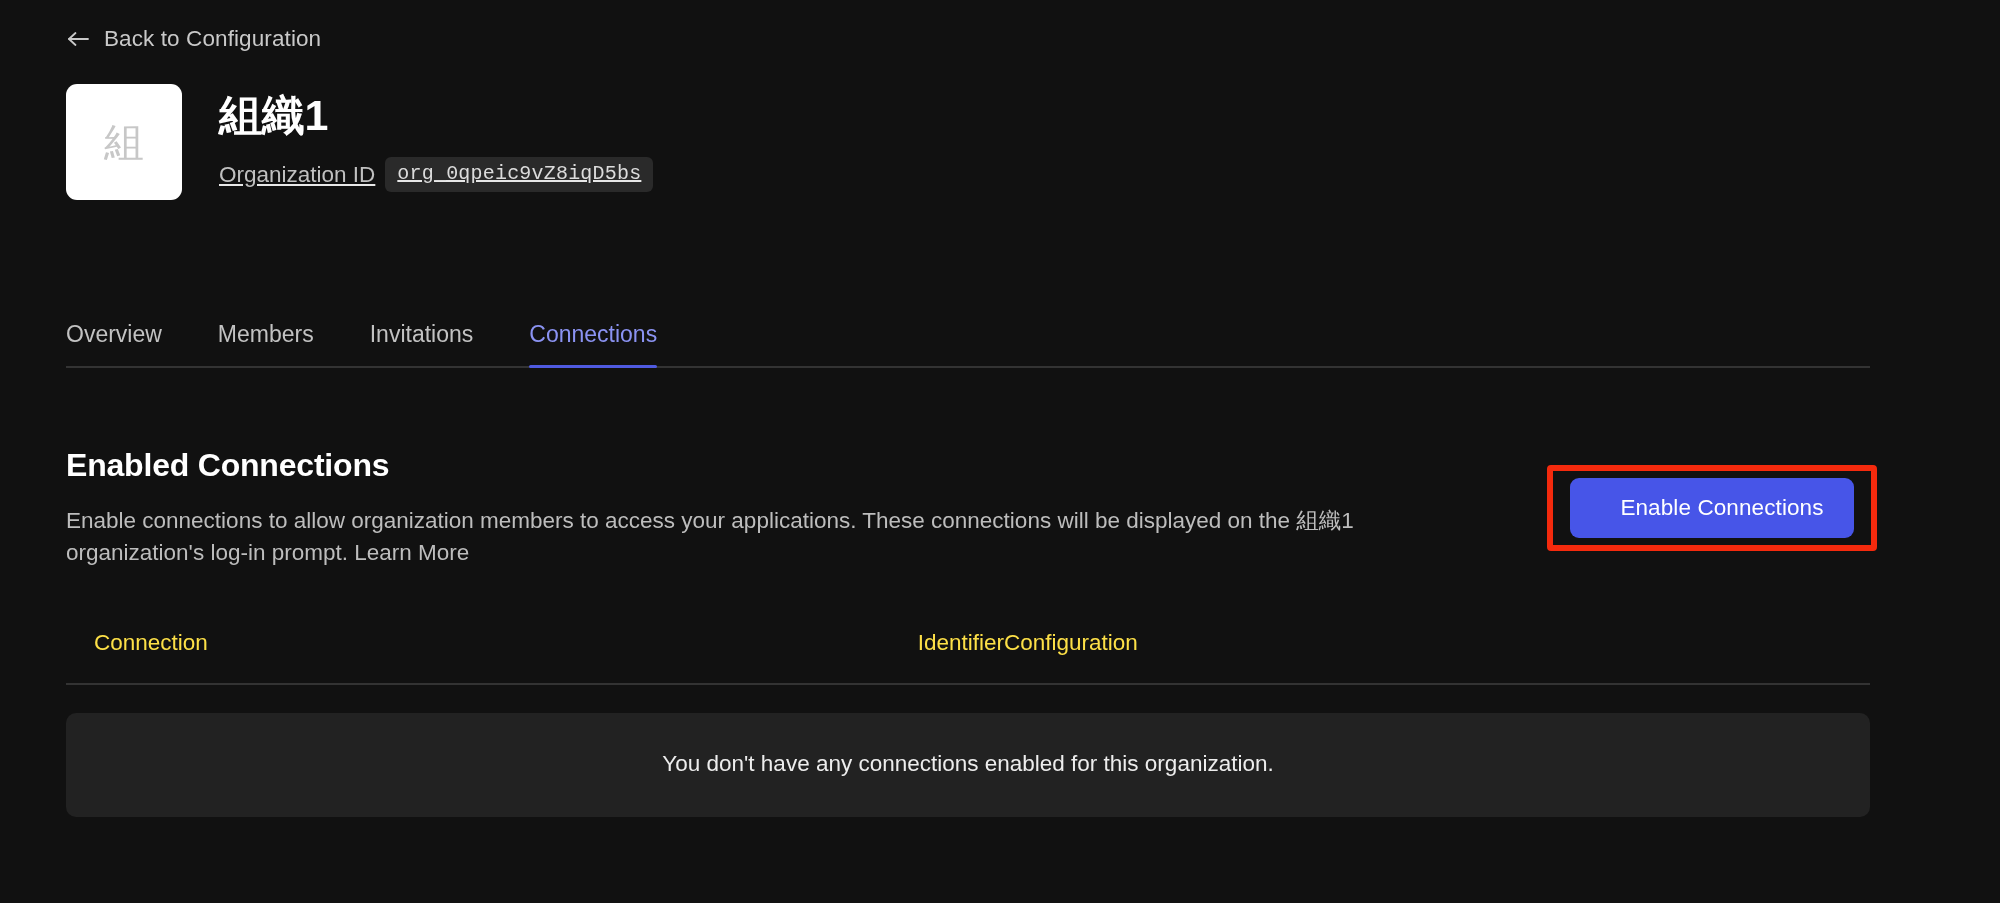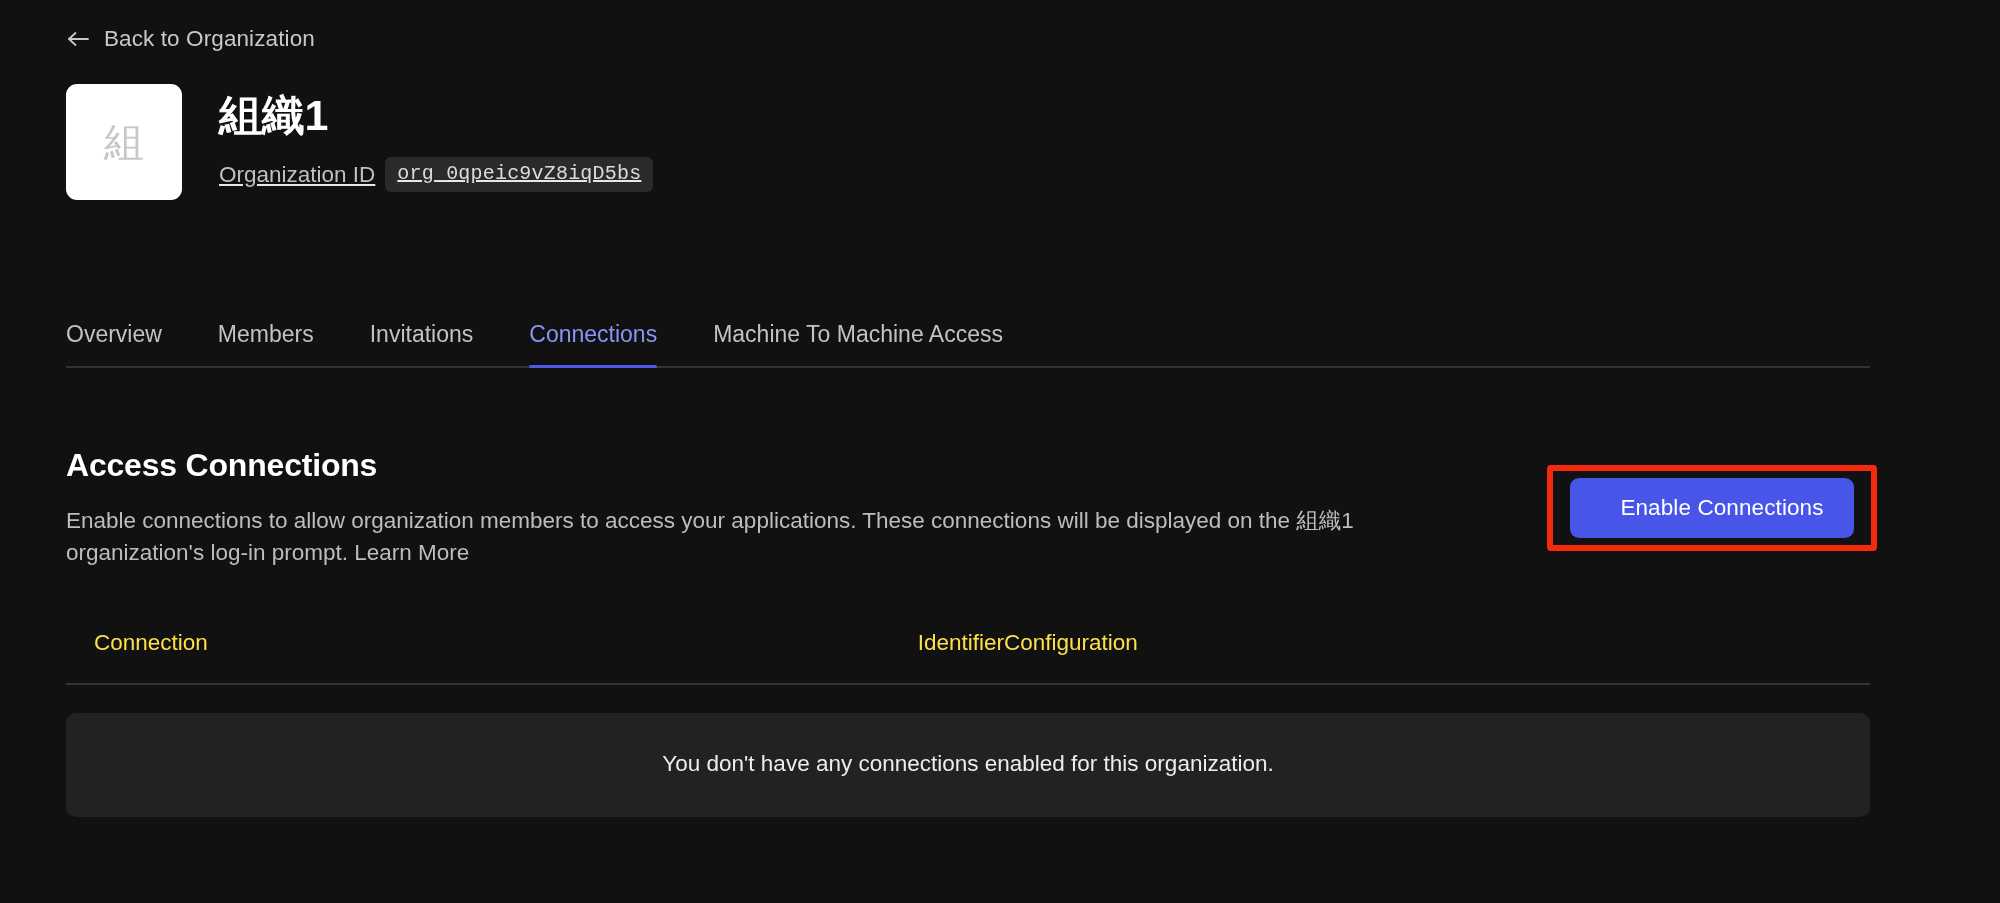--- a/index.html
+++ b/index.html
@@ -244,46 +244,45 @@
 
 <div class="page">
 
   <div class="back-link">
     <span class="back-arrow">
       <svg width="24" height="20" viewBox="0 0 24 20" fill="none">
         <path d="M22 10 H3" stroke="#c9c9c9" stroke-width="1.8" stroke-linecap="round"></path>
         <path d="M9.5 4 L3 10 L9.5 16" stroke="#c9c9c9" stroke-width="1.8" stroke-linecap="round" stroke-linejoin="round"></path>
       </svg>
     </span>
-    <span class="back-label">Back to Organization</span>
+    <span class="back-label">Back to Configuration</span>
   </div>
 
   <div class="org-header">
     <div class="org-avatar">
       <span class="org-avatar-letter">組</span>
     </div>
     <div class="org-meta">
       <div class="org-title">組織1</div>
       <div class="org-id-row">
         <span class="org-id-label">Organization ID</span>
         <span class="org-id-value">org_0qpeic9vZ8iqD5bs</span>
       </div>
     </div>
   </div>
 
   <div class="tabs">
     <div class="tab">Overview</div>
     <div class="tab">Members</div>
     <div class="tab">Invitations</div>
     <div class="tab active">Connections</div>
-    <div class="tab">Machine To Machine Access</div>
   </div>
 
   <div class="section-head">
-    <div class="section-title">Access Connections</div>
+    <div class="section-title">Enabled Connections</div>
     <div class="section-desc">
       <span>Enable connections to allow organization members to access your applications. These connections will be displayed on the 組織1 organization's log-in prompt. </span><span class="learn-more">Learn More</span>
     </div>
   </div>
 
   <div class="btn-highlight">
     <button class="btn-primary">Enable Connections</button>
   </div>
 
   <div class="table">

